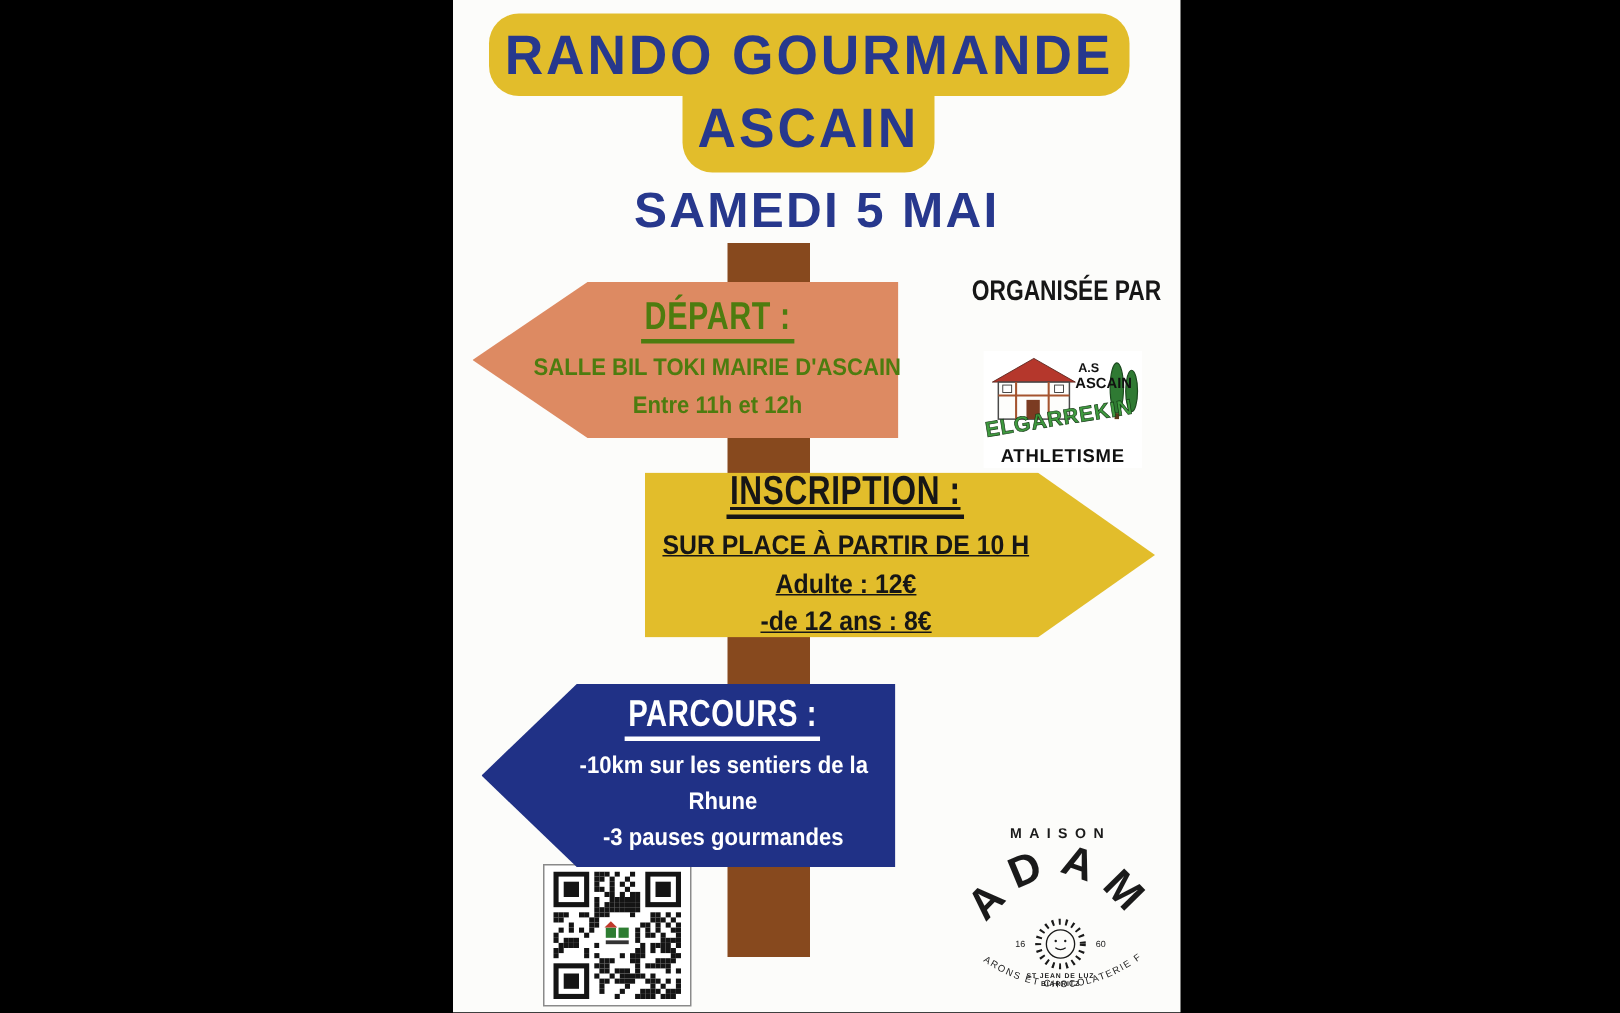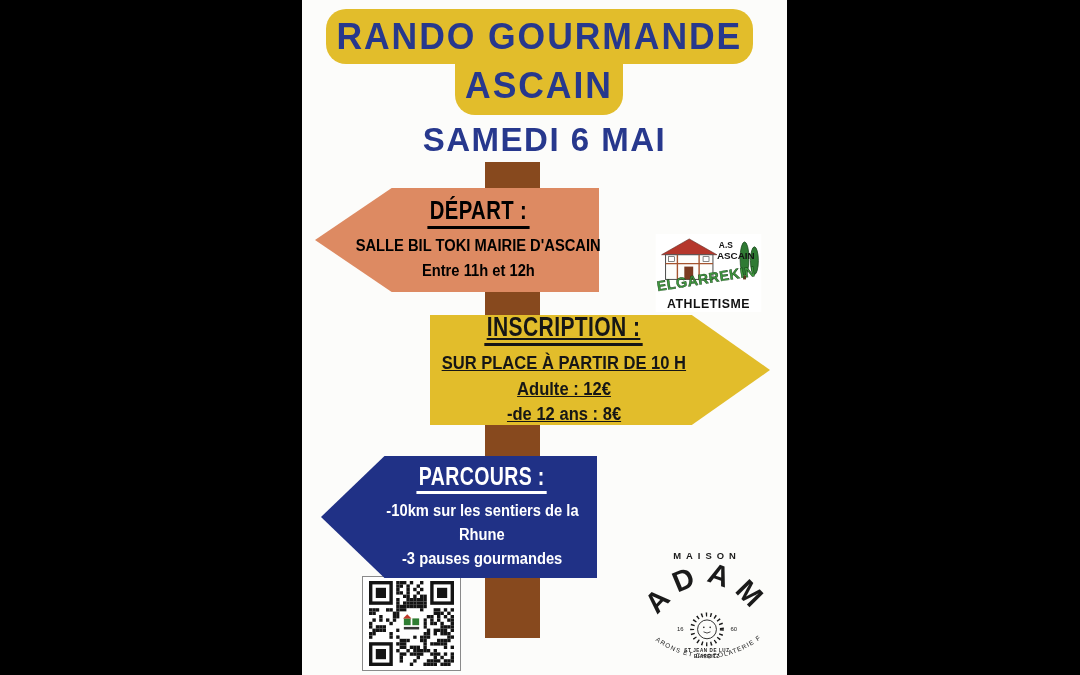--- a/index.html
+++ b/index.html
@@ -33,21 +33,21 @@
   .sign{z-index:3;}
   .sign .shape{position:absolute;inset:0;}
   .sign .content{position:relative;height:100%;display:flex;flex-direction:column;
     align-items:center;justify-content:center;text-align:center;}
   .heading{display:inline-block;transform:scaleX(0.78);transform-origin:center;
     font-weight:bold;letter-spacing:0.5px;border-bottom:3px solid currentColor;
     padding:0 3px 2px 3px;line-height:1.05;margin-bottom:5px;white-space:nowrap;}
   .line{display:inline-block;transform:scaleX(0.92);transform-origin:center;
     font-weight:bold;white-space:nowrap;}
 
-  .sign-depart{left:13px;top:188px;width:284px;height:104px;color:#000000;}
+  .sign-depart{left:13px;top:188px;width:284px;height:104px;color:#4d7c0f;}
   .sign-depart .shape{background:var(--orange);
     clip-path:polygon(0 50%, 27% 0, 100% 0, 100% 100%, 27% 100%);}
   .sign-depart .content{padding-left:42px;}
   .sign-depart .heading{font-size:26px;}
   .sign-depart .line{font-size:16px;line-height:1.55;}
 
   .sign-inscription{left:128px;top:315px;width:340px;height:110px;color:var(--ink);text-decoration:underline;}
   .sign-inscription .shape{background:var(--yellow);
     clip-path:polygon(0 0, 77% 0, 100% 50%, 77% 100%, 0 100%);}
   .sign-inscription .content{padding-right:72px;}
@@ -80,33 +80,36 @@
 
 <div class="stage">
   <div class="poster abs" style="left:302px;top:0;">
 
     <div class="abs banner-main">
       <span class="title-text">RANDO GOURMANDE</span>
     </div>
     <div class="abs banner-tab">
       <span class="title-text">ASCAIN</span>
     </div>
-    <div class="abs date-line">SAMEDI 6 MAI</div>
+    <div class="abs date-line">SAMEDI 5 MAI</div>
 
     <div class="abs post"></div>
 
     <div class="abs sign sign-depart">
       <div class="shape"></div>
       <div class="content">
         <span class="heading">DÉPART :</span>
         <span class="line">SALLE BIL TOKI MAIRIE D'ASCAIN</span>
         <span class="line">Entre 11h et 12h</span>
       </div>
     </div>
 
+    <div class="abs org1 org-wrap">
+      <span class="org-line">ORGANISÉE PAR</span>
+    </div>
 
     <svg class="abs ascain-logo" viewBox="0 0 107 79">
       <rect x="0" y="0" width="107" height="79" fill="#ffffff"></rect>
 
       <g>
         <polygon points="6,21 34,5 62,21" fill="#b5372c" stroke="#5a241c" stroke-width="0.6"></polygon>
         <rect x="10" y="21" width="48" height="25" fill="#fdfdfb" stroke="#4a4a4a" stroke-width="1"></rect>
         <path d="M22 21 V46 M44 21 V46 M10 30 H58" stroke="#a5542f" stroke-width="1.4" fill="none"></path>
         <rect x="13" y="23" width="6" height="5" fill="#fff" stroke="#333" stroke-width="0.6"></rect>
         <rect x="48" y="23" width="6" height="5" fill="#fff" stroke="#333" stroke-width="0.6"></rect>

